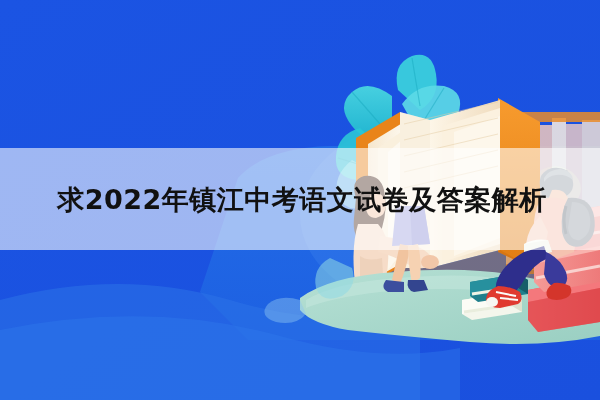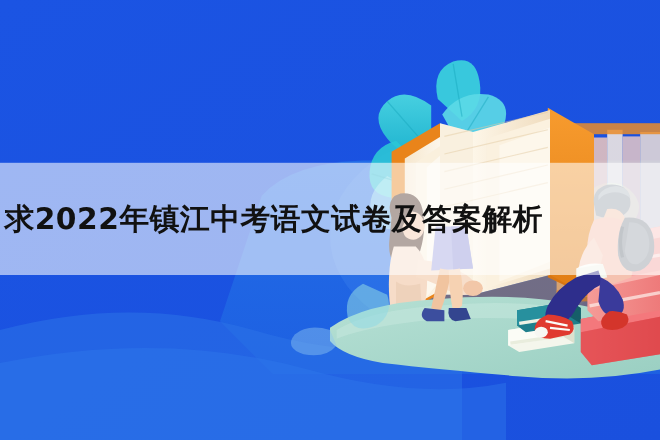--- a/index.html
+++ b/index.html
@@ -43,21 +43,21 @@
   
   #title-text {
     position: absolute;
     left: 0;
     top: 148px;
     width: 600px;
     height: 102px;
     z-index: 6;
     display: flex;
     align-items: center;
-    justify-content: flex-start;
+    justify-content: center;
     box-sizing: border-box;
     padding-left: 4px;
   }
   #title-text .t {
     font-family: "DejaVu Sans", "Liberation Sans", sans-serif;
     font-size: 27px;
     font-weight: bold;
     color: #111111;
     letter-spacing: 0.5px;
     white-space: nowrap;

